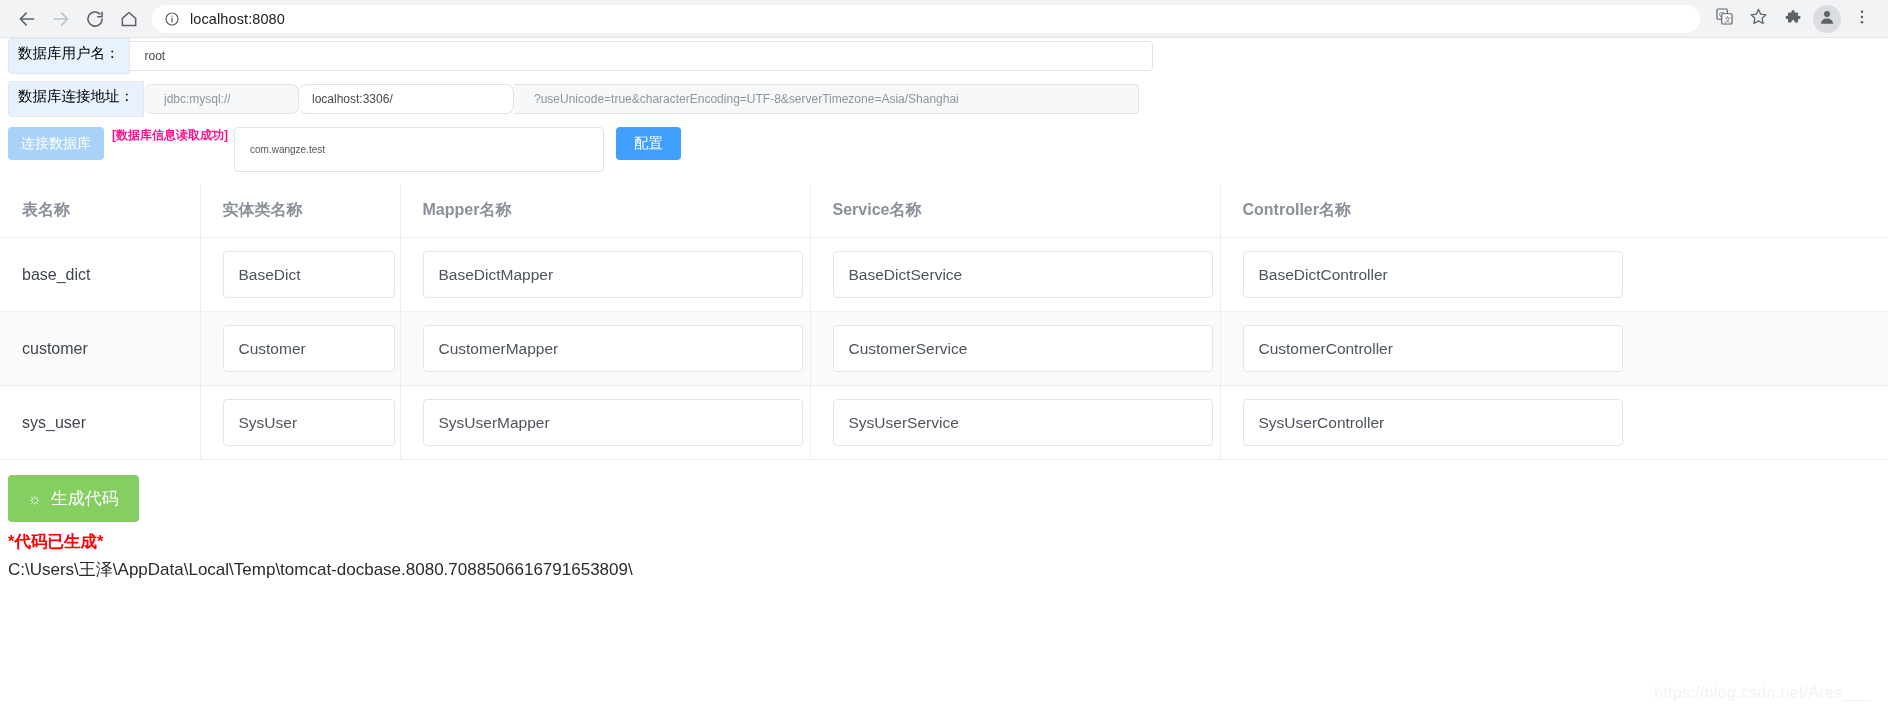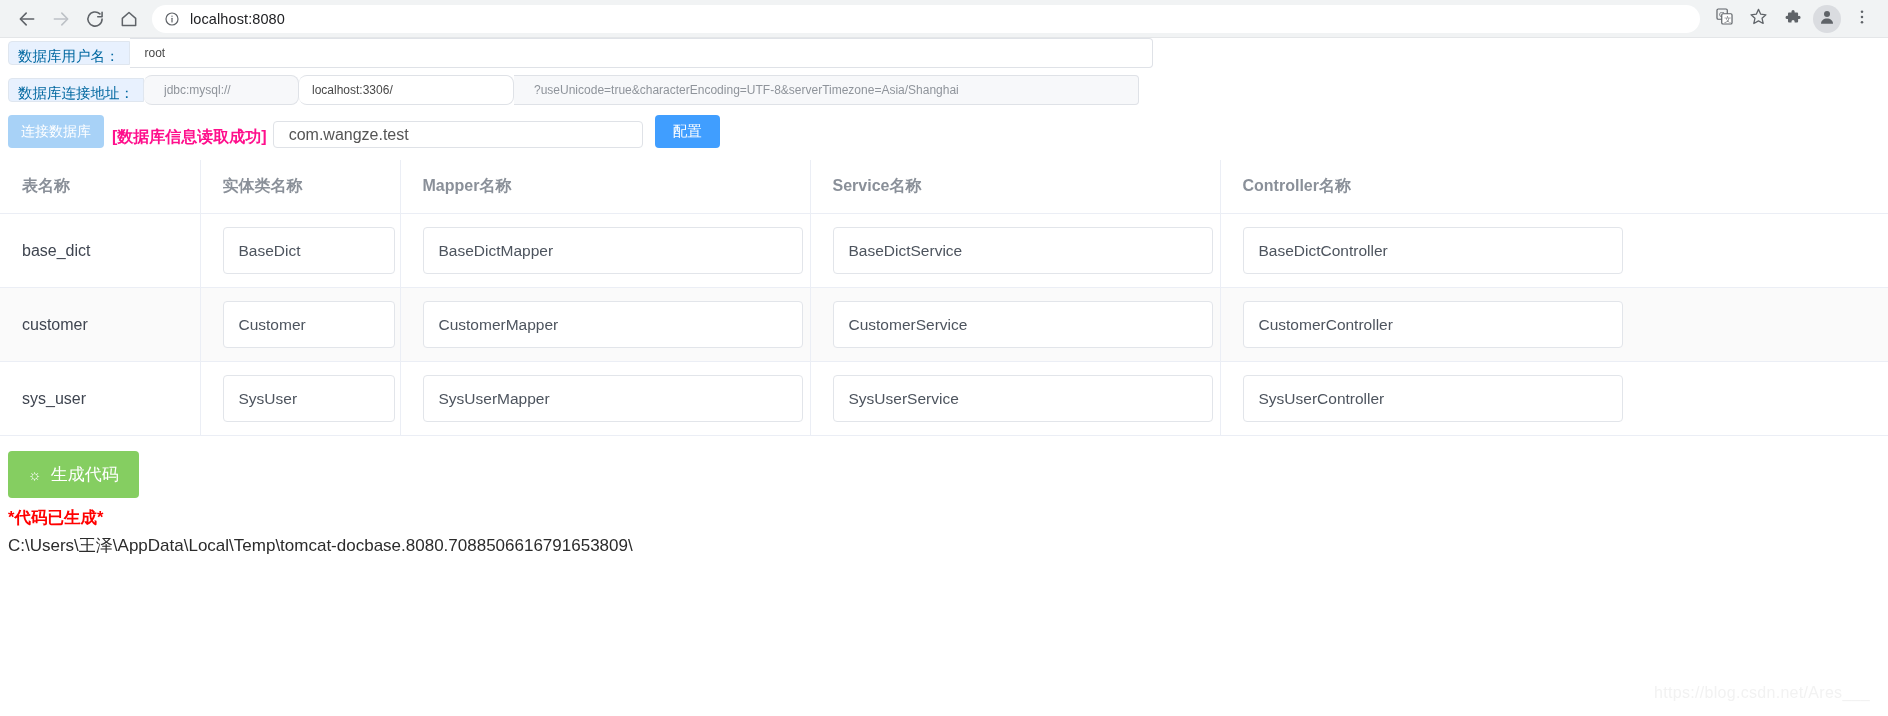--- a/index.html
+++ b/index.html
@@ -74,23 +74,23 @@
   
   .form-row {
     display: flex;
     align-items: center;
     padding: 0 0 0 8px;
     margin-bottom: 7px;
   }
   .ipt-label {
     background: #e8f1fe;
     border: 1px solid #dfe6ef;
-    color: #0369a1;
+    color: #000000;
     font-size: 14.5px;
-    height: 24px;
+    height: 36px;
     line-height: 28px;
     padding: 0 9px;
     border-radius: 4px 0 0 4px;
     white-space: nowrap;
     flex: 0 0 auto;
   }
   .ipt-box {
     height: 30px;
     border: 1px solid #dfe2e7;
     border-left: none;
@@ -108,51 +108,51 @@
   .ipt-box.seg-last { border-radius: 0 4px 4px 0; }
   .w-user { width: 1023px; }
   .w-pass { width: 1023px; }
   .w-proto { width: 155px; text-align: left; padding-left: 20px; }
   .w-host  { width: 215px; padding-left: 13px; }
   .w-params{ width: 625px; padding-left: 20px; }
 
   
   .action-row {
     display: flex;
-    align-items: flex-end;
+    align-items: flex-start;
     padding-left: 8px;
     margin-top: 10px;
     margin-bottom: 12px;
   }
   .btn-connect {
     background: #a8d2f7;
     color: #ffffff;
     border: none;
     border-radius: 4px;
     font-size: 14px;
     height: 33px;
     padding: 0 13px;
     font-family: inherit;
     cursor: pointer;
     flex: 0 0 auto;
   }
   .status-ok {
     color: #ff0f8c;
     font-weight: bold;
-    font-size: 16px;
+    font-size: 12px;
     margin: 0 6px 0 8px;
     white-space: nowrap;
     flex: 0 0 auto;
   }
   .pkg-input {
     width: 370px;
-    height: 27px;
+    height: 45px;
     border: 1px solid #dfe2e7;
     border-radius: 4px;
-    font-size: 16px;
+    font-size: 10px;
     color: #555;
     padding: 0 10px 0 15px;
     outline: none;
     font-family: inherit;
     flex: 0 0 auto;
   }
   .btn-config {
     background: #409eff;
     color: #fff;
     border: none;

